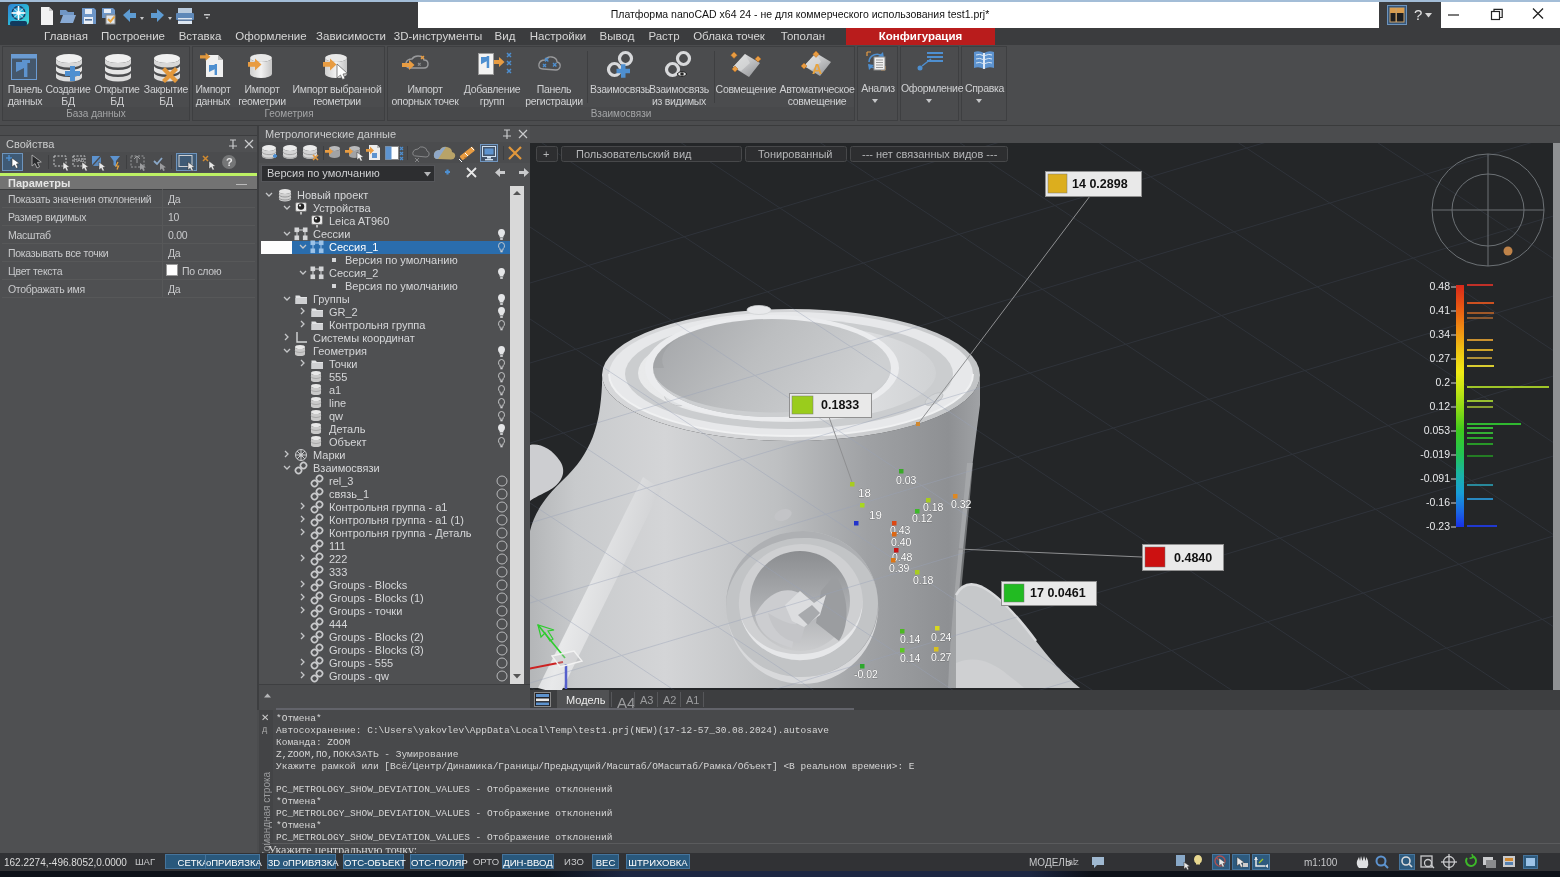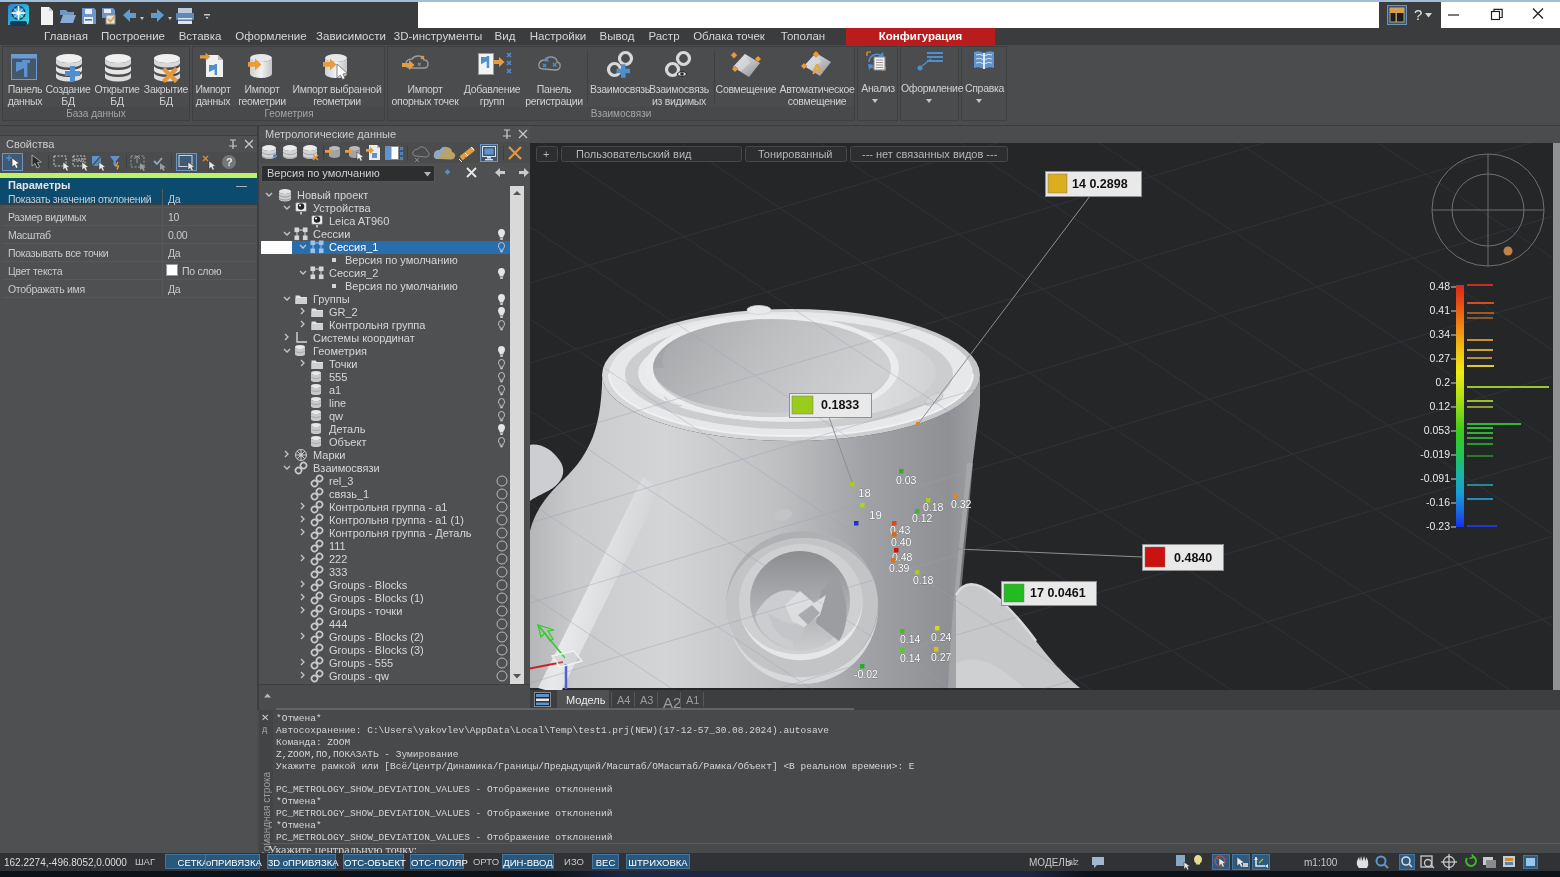--- a/index.html
+++ b/index.html
@@ -36,20 +36,21 @@
 #statusbar { position:absolute; left:0; top:853px; width:1560px; height:18px; background:#313235; color:#c6c7c9; font-size:11px; }
 #bottomstrip { position:absolute; left:0; top:871px; width:1560px; height:6px; background:linear-gradient(90deg,#0d1118 0%,#0d1118 35%,#1c2742 40%,#1c2742 66%,#0d1118 70%); }
 .sbtn { position:absolute; top:1px; height:15px; line-height:15px; text-align:center; font-size:9.5px; white-space:nowrap; }
 .sbtn.on { background:#29587c; border:1px solid #45749c; color:#fff; }
 </style>
 </head>
 <body>
 <div id="app">
 
 <div id="titlebar"></div>
+<div id="title-text">Платформа nanoCAD x64 24 - не для коммерческого использования test1.prj*</div>
 <div id="qat">
   <svg class="abs" style="left:6px;top:1px" width="25" height="25" viewBox="0 0 25 25">
     <defs>
           <linearGradient id="appg" x1="0" y1="0" x2="1" y2="1">
       <stop offset="0" stop-color="#2e7fd4"></stop>
             <stop offset="0.5" stop-color="#2ab2d8"></stop>
             <stop offset="1" stop-color="#45e0d8"></stop>
           </linearGradient>
         </defs>
     <path d="M2,5 q0,-4 4,-4 h13 q4,0 4,4 v13 q0,4 -4,4 h-17 z" fill="url(#appg)"></path>
@@ -399,21 +400,21 @@
       <line x1="169.5" y1="2" x2="169.5" y2="16" stroke="#3e3f41"></line>
       <rect x="174.5" y="0.5" width="20" height="17" fill="#3f5a75" stroke="#6d94bd"></rect>
       <rect x="177" y="2.5" width="13" height="11" fill="none" stroke="#cfd0d2"></rect>
       <path d="M186,9 l0,8 2.2,-1.8 1.4,3 1.8,-0.8 -1.4,-3 2.6,-0.4 z" fill="#e8e8e8" stroke="#333" stroke-width="0.5"></path>
       <path d="M201,3 l5,5 m0,-5 l-5,5" stroke="#d08a30" stroke-width="1.5"></path>
       <path d="M207,8 l0,8 2.2,-1.8 1.4,3 1.8,-0.8 -1.4,-3 2.6,-0.4 z" fill="#e8e8e8" stroke="#333" stroke-width="0.5"></path>
       <circle cx="227" cy="9" r="7" fill="#757677"></circle>
           <text x="224" y="13" font-size="11" font-weight="bold" fill="#e8e8e8">?</text>
     </svg>
   </div>
-  <div class="abs" style="left:0;top:37px;width:257px;height:32px;background:#0c4a6e;border-top:5px solid #bef264;border-bottom:1px solid #3c3d3f">
+  <div class="abs" style="left:0;top:37px;width:257px;height:17px;background:#737373;border-top:3px solid #bef264;border-bottom:1px solid #3c3d3f">
     <span class="abs" style="left:8px;top:1px;font-size:11px;font-weight:bold;color:#e4e4e4">Параметры</span>
     <span class="abs" style="left:236px;top:1px;font-size:11px;color:#d0d0d0">—</span>
   </div>
 
   <div class="row" style="left:8px;top:57px">Показать значения отклонений</div>
       <div class="row" style="left:168px;top:57px">Да</div>
   <div class="row" style="left:8px;top:75px">Размер видимых</div>
       <div class="row" style="left:168px;top:75px">10</div>
   <div class="row" style="left:8px;top:93px">Масштаб</div>
       <div class="row" style="left:168px;top:93px">0.00</div>
@@ -1030,23 +1031,23 @@
 </div>
 <div id="modelbar">
   <svg class="abs" style="left:4px;top:2px" width="17" height="15" viewBox="0 0 17 15">
         <rect x="0.5" y="0.5" width="16" height="14" fill="#23242a" stroke="#888"></rect>
         <rect x="2" y="2" width="13" height="3" fill="#5d93cf"></rect>
         <rect x="2" y="6.5" width="13" height="2.6" fill="#e8e8e8"></rect>
         <rect x="2" y="10.5" width="13" height="2.6" fill="#5d93cf"></rect>
       </svg>
   <div class="abs" style="left:27px;top:0;width:52px;height:20px;background:#505153"></div>
   <span class="abs" style="left:36px;top:4px;font-size:11px;color:#ececec">Модель</span>
-  <span class="abs" style="left:87px;top:4px;font-size:11px;color:#9b9c9e">А4</span>
+  <span class="abs" style="left:87px;top:4px;font-size:15px;color:#9b9c9e">А4</span>
   <span class="abs" style="left:110px;top:4px;font-size:11px;color:#9b9c9e">А3</span>
-  <span class="abs" style="left:133px;top:4px;font-size:15px;color:#9b9c9e">А2</span>
+  <span class="abs" style="left:133px;top:4px;font-size:11px;color:#9b9c9e">А2</span>
   <span class="abs" style="left:156px;top:4px;font-size:11px;color:#9b9c9e">А1</span>
   <g></g>
   <div class="abs" style="left:81px;top:2px;width:1px;height:15px;background:#56575a"></div>
   <div class="abs" style="left:104px;top:2px;width:1px;height:15px;background:#56575a"></div>
   <div class="abs" style="left:127px;top:2px;width:1px;height:15px;background:#56575a"></div>
   <div class="abs" style="left:150px;top:2px;width:1px;height:15px;background:#56575a"></div>
   <div class="abs" style="left:173px;top:2px;width:1px;height:15px;background:#56575a"></div>
 </div>
 
 <div id="cmdpanel"></div>

